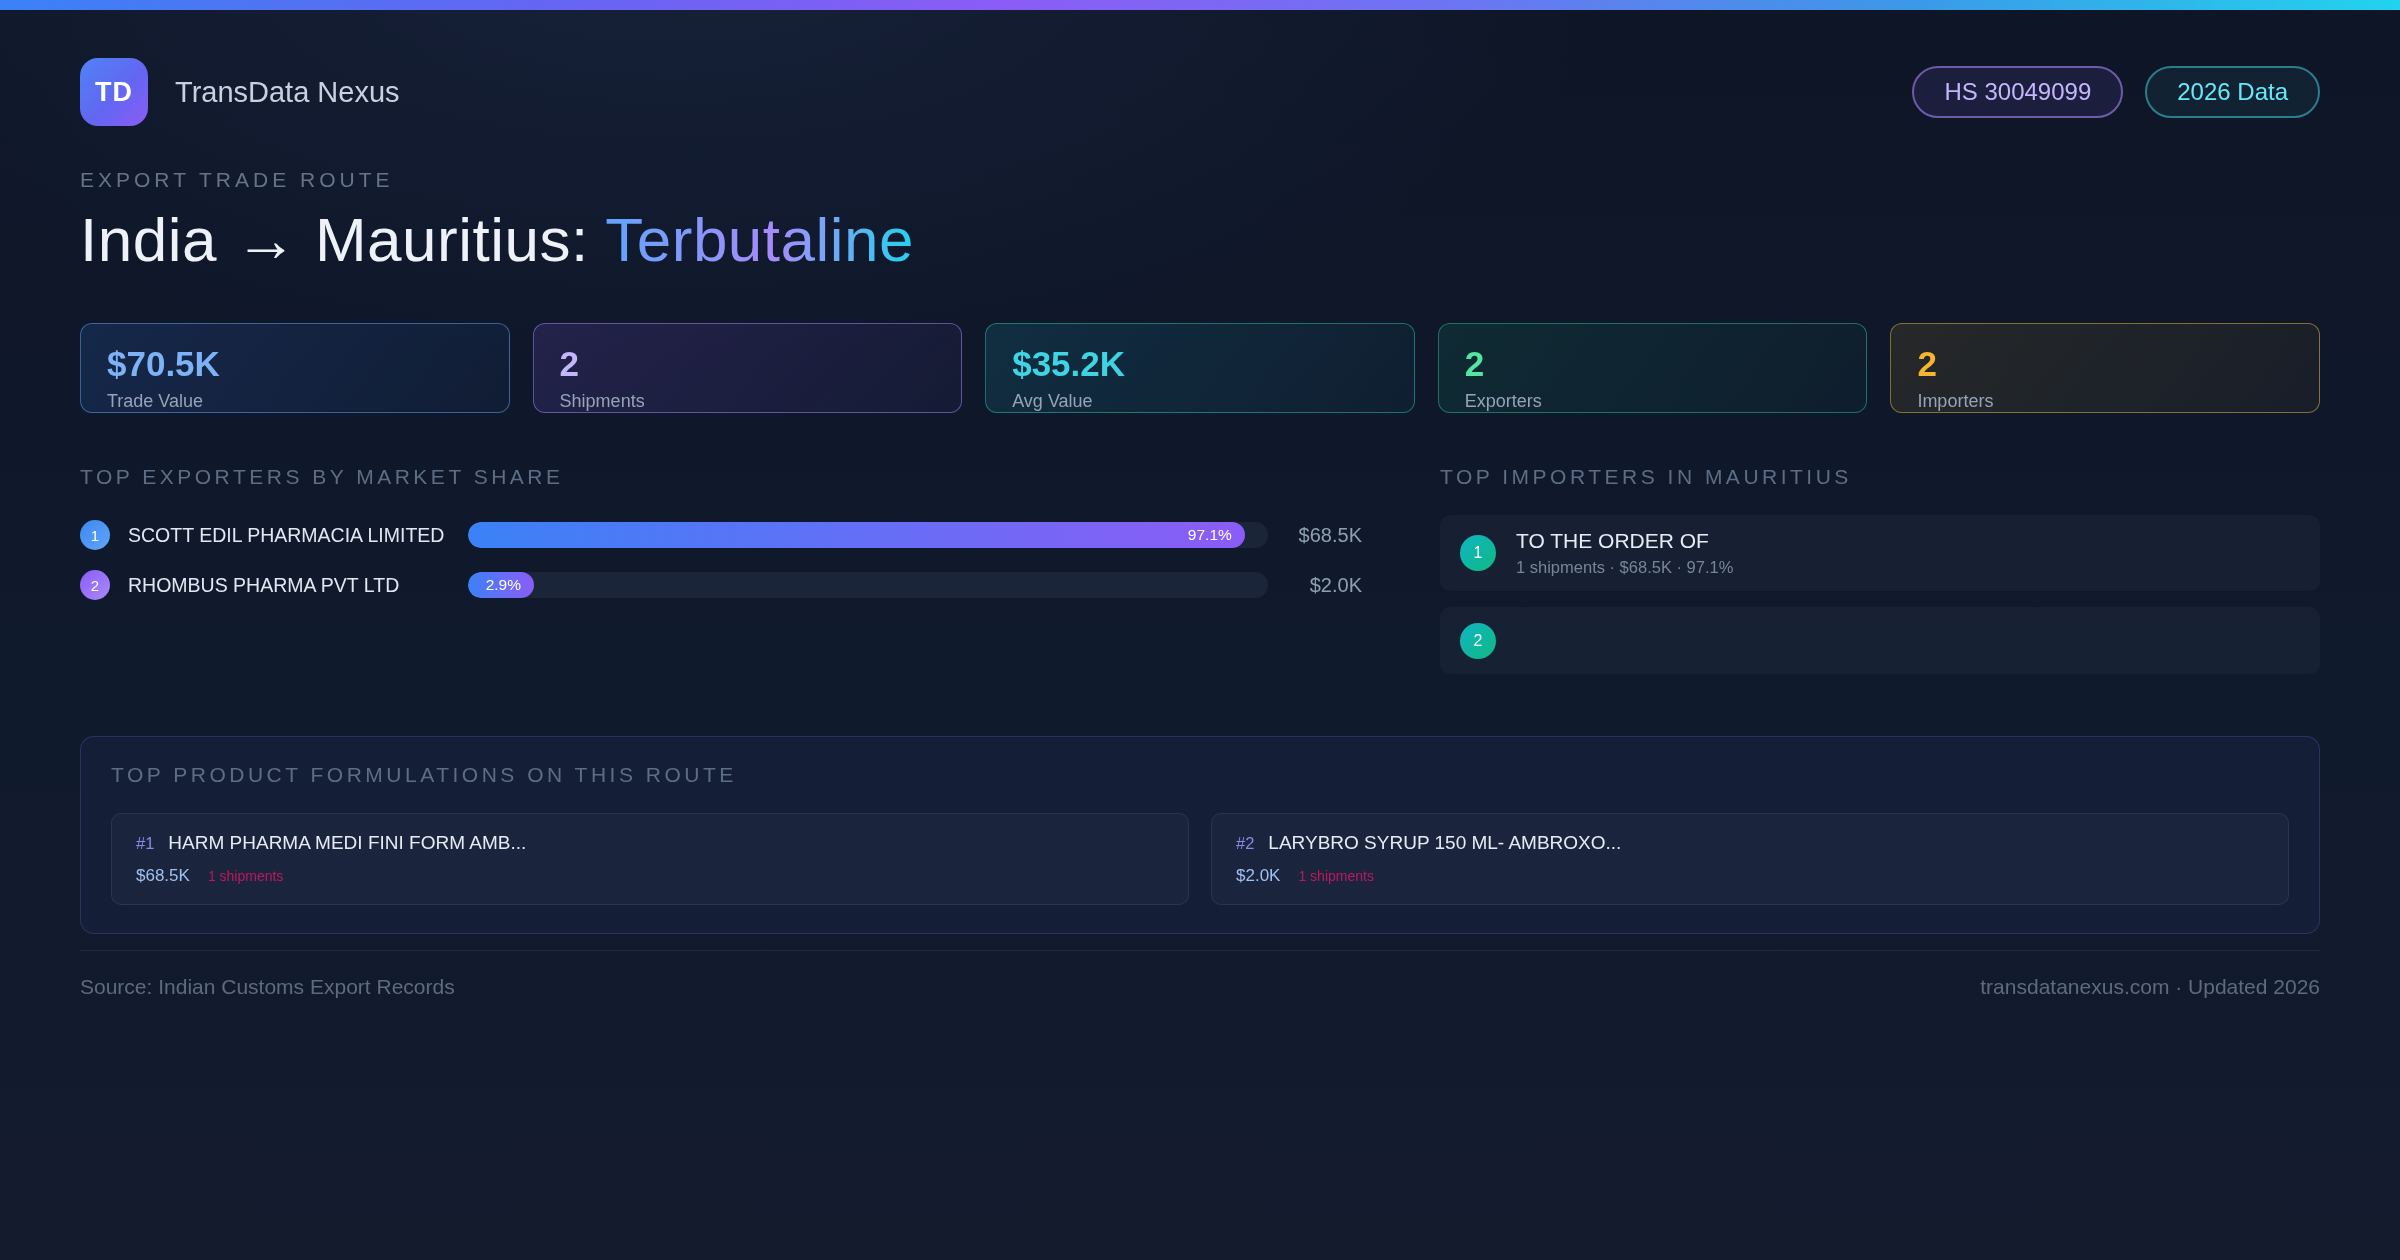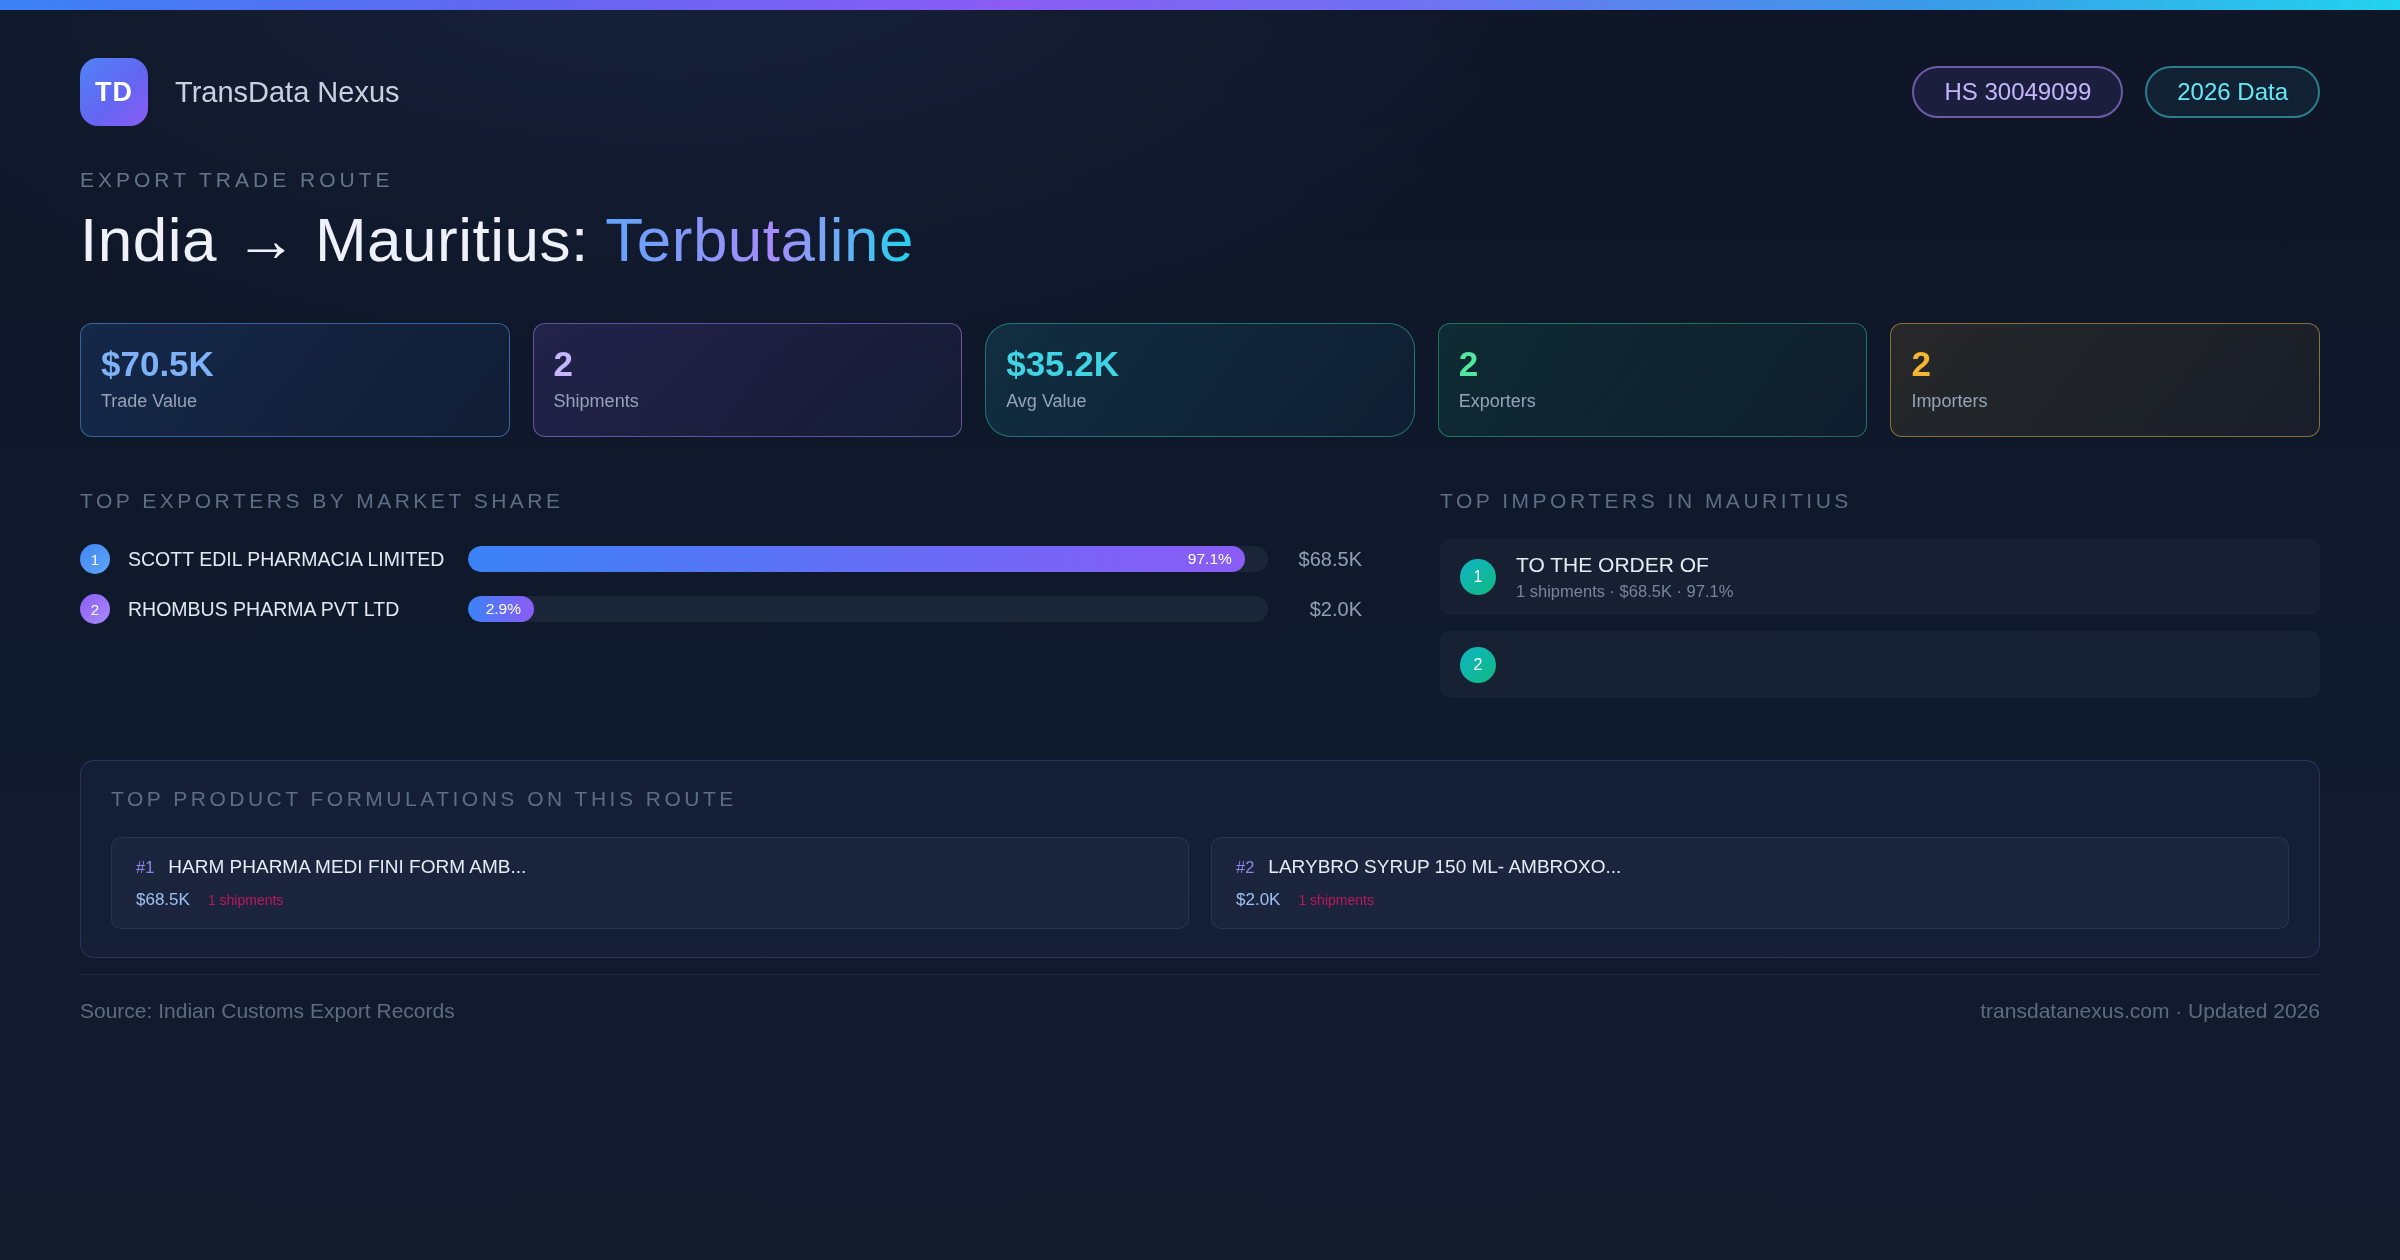--- a/index.html
+++ b/index.html
@@ -27,28 +27,28 @@
   .chip-year{border:2px solid #2b7d8c;background:rgba(34,90,110,.18);color:#67e8f9;}
 
   
   .eyebrow{margin-top:42px;font-size:21px;letter-spacing:4px;color:#64748b;font-weight:500;}
   h1{margin-top:12px;font-size:62px;font-weight:500;color:#eef2f8;letter-spacing:.5px;}
   .product-grad{background:linear-gradient(90deg,#60a5fa 0%,#a78bfa 55%,#22d3ee 100%);
     -webkit-background-clip:text;background-clip:text;color:transparent;}
 
   
   .stats{display:flex;gap:23px;margin-top:48px;}
-  .stat{flex:1;height:114px;border-radius:12px;padding:20px 20px;border:1.5px solid;}
+  .stat{flex:1;height:90px;border-radius:12px;padding:20px 26px;border:1.5px solid;}
   .stat .val{font-size:35px;font-weight:600;}
   .stat .lab{font-size:18px;color:#96a3b8;margin-top:7px;}
   .s-blue  {border-color:rgba(96,165,250,.5); background:linear-gradient(135deg,rgba(59,130,246,.16),rgba(59,130,246,.05));}
   .s-blue  .val{color:#7eb2f7;}
   .s-purple{border-color:rgba(167,139,250,.5);background:linear-gradient(135deg,rgba(139,92,246,.16),rgba(139,92,246,.05));}
   .s-purple .val{color:#c4b5fd;}
-  .s-teal  {border-color:rgba(45,212,191,.45);background:linear-gradient(135deg,rgba(34,211,238,.12),rgba(34,211,238,.04));border-radius:26px;}
+  .s-teal  {border-color:rgba(45,212,191,.45);background:linear-gradient(135deg,rgba(34,211,238,.12),rgba(34,211,238,.04));}
   .s-teal  .val{color:#3fd4e4;}
   .s-green {border-color:rgba(52,211,153,.45);background:linear-gradient(135deg,rgba(16,185,129,.12),rgba(16,185,129,.04));}
   .s-green .val{color:#53e6a0;}
   .s-amber {border-color:rgba(217,177,70,.55);background:linear-gradient(135deg,rgba(251,191,36,.10),rgba(251,191,36,.04));}
   .s-amber .val{color:#f5b52e;}
 
   
   .cols{display:flex;gap:78px;margin-top:52px;align-items:flex-start;justify-content:flex-end;}
   .col-left{width:1282px;flex:none;}
   .col-right{flex:1;}

